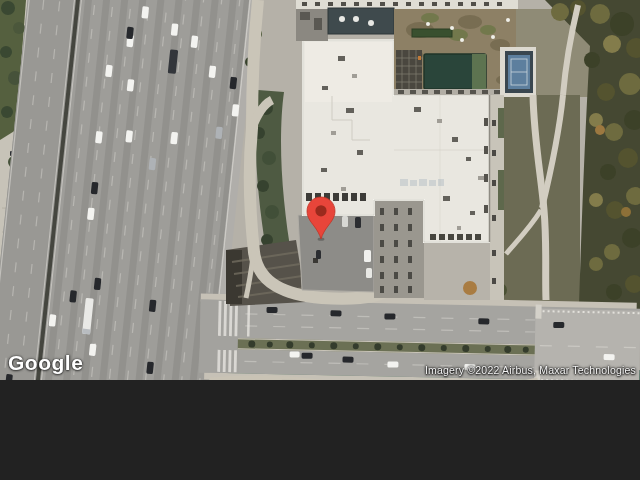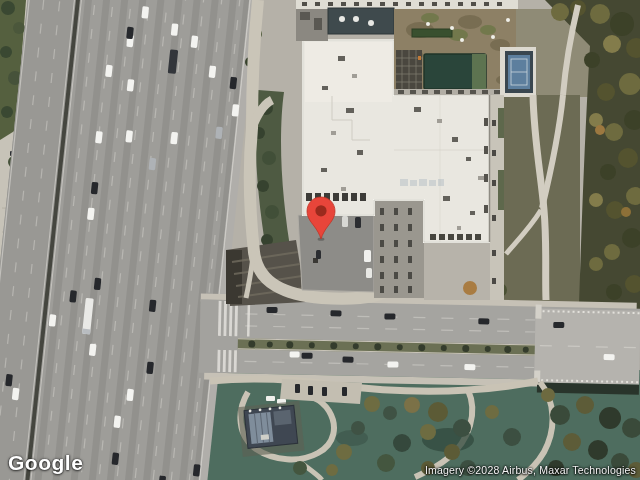--- a/index.html
+++ b/index.html
@@ -1,17 +1,17 @@
 <!DOCTYPE html>
 <html><head>
 <meta charset="utf-8">
 <style>
   html,body{margin:0;padding:0;background:#222;}
   .map-frame{
-    position:relative;width:640px;height:480px;overflow:hidden;
+    position:relative;width:640px;height:380px;overflow:hidden;
     background:#a8a5a0;font-family:"Liberation Sans",sans-serif;
     cursor:grab;
   }
   .scene{position:absolute;left:0;top:0;width:640px;height:480px;display:block;}
   .marker{position:absolute;left:304px;top:195px;width:34px;height:46px;}
   .google-logo{
     position:absolute;left:8px;bottom:5px;
     font-size:21px;font-weight:600;letter-spacing:.5px;color:#ffffff;
     text-shadow:0 0 3px rgba(0,0,0,.55),0 1px 2px rgba(0,0,0,.5),
       1px 0 1px rgba(70,70,70,.45),-1px 0 1px rgba(70,70,70,.45);
@@ -589,15 +589,15 @@
 
 <svg class="marker" viewBox="0 0 34 46">
   <ellipse cx="17" cy="44.2" rx="3.4" ry="1.6" fill="#000" opacity=".25"></ellipse>
   <path d="M17,2 C9,2 3,8.3 3,16.2 C3,22 6.5,26.5 10,31 C13,35 15.5,39 17,44 C18.5,39 21,35 24,31 C27.5,26.5 31,22 31,16.2 C31,8.3 25,2 17,2 Z" stroke-width=".8" fill="#E8453A"></path>
   <path d="M17,2 C9,2 3,8.3 3,16.2 C3,22 6.5,26.5 10,31 C13,35 15.5,39 17,44 C18.5,39 21,35 24,31 C27.5,26.5 31,22 31,16.2 C31,8.3 25,2 17,2 Z" fill="none" stroke-width=".8" stroke="#BE3526"></path>
   <circle cx="17" cy="15.8" r="5.6" fill="#9A2A1D"></circle>
 </svg>
 
 <div class="google-logo">Google</div>
 
-<div class="attribution">Imagery ©2028 Airbus, Maxar Technologies</div>
+<div class="attribution">Imagery ©2022 Airbus, Maxar Technologies</div>
 
 </div>
 
 </body></html>

